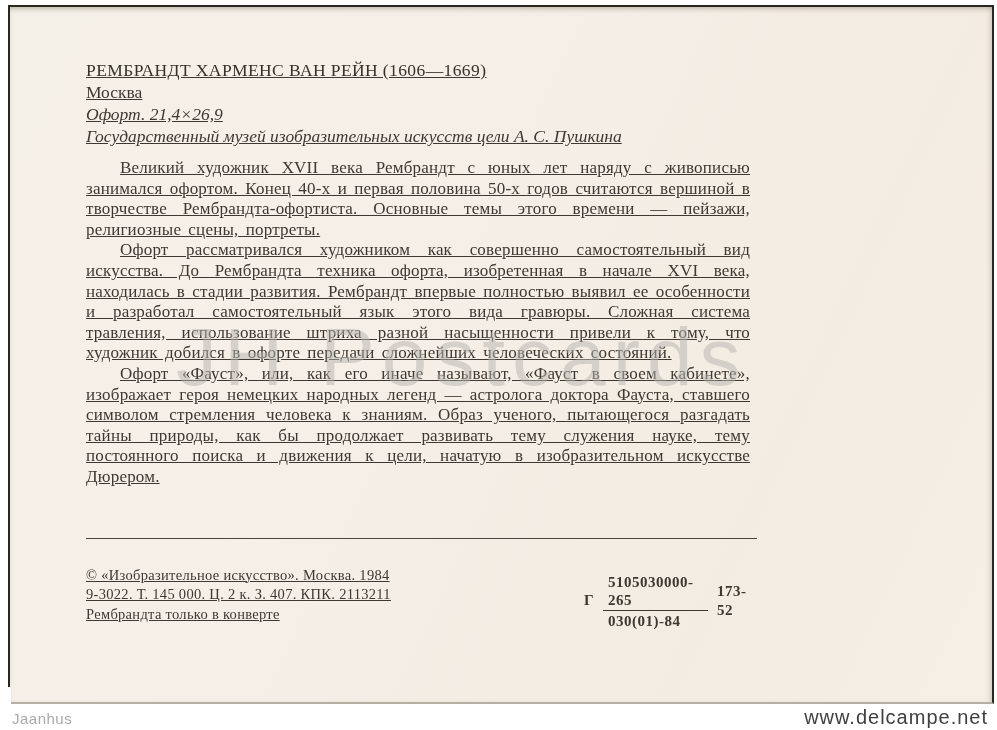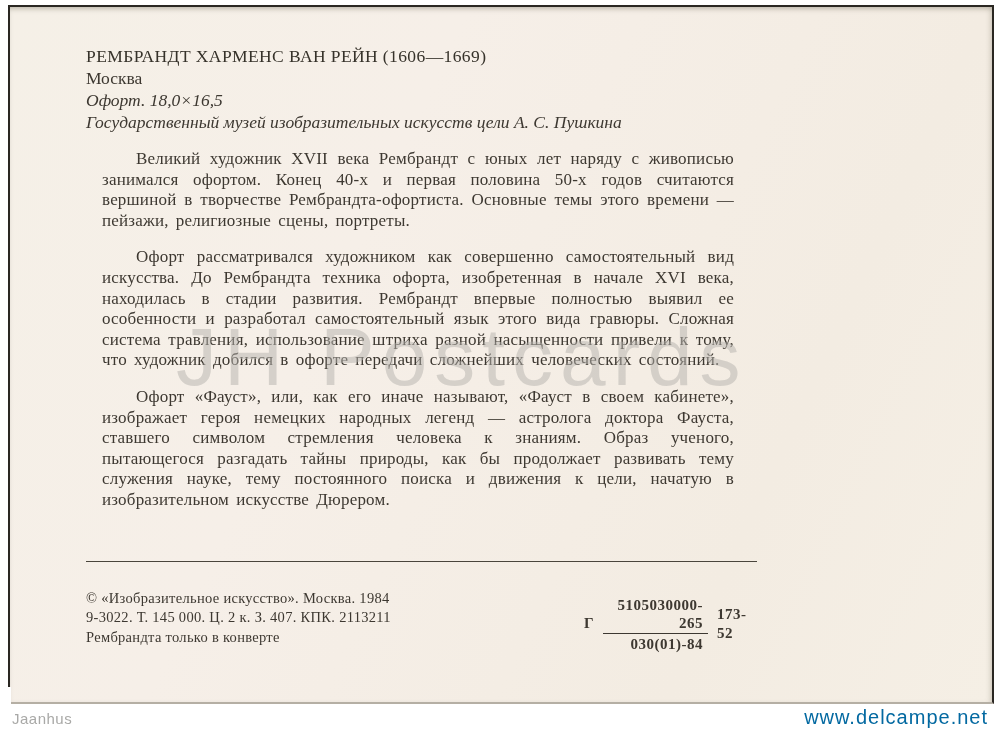--- a/index.html
+++ b/index.html
@@ -14,32 +14,33 @@
     position:absolute; left:8px; top:5px;
     width:986px; height:699px;
     box-sizing:border-box;
     background:linear-gradient(115deg,#f5f0e7 0%,#f6efe8 35%,#f3ece2 75%,#f5efe5 100%);
     border:2px solid #2a2722;
     border-bottom:2px solid #b5afa4;
     box-shadow: inset 0 4px 5px -2px rgba(150,143,130,0.55),
                 inset -4px 0 5px -2px rgba(150,143,130,0.30);
   }
   .content {
-    position:absolute; left:76px; top:38px; width:664px;
+    position:absolute; left:76px; top:52px; width:664px;
     color:#3d3831;
+    text-decoration:underline;
   }
   .h-title {
     font-size:17.5px; line-height:22px; letter-spacing:0.4px;
     color:#36322a; white-space:nowrap;
   }
   .h-line { font-size:17.5px; line-height:22px; }
   .it { font-style:italic; }
   .body-text { margin-top:11px; }
   p.para {
-    margin:16px;
+    margin:0;
     font-size:17px; line-height:20.6px;
     text-align:justify; text-indent:34px;
     letter-spacing:0.2px; word-spacing:0.16em;
     color:#3d3831;
   }
   hr.rule {
     border:none; border-top:1.7px solid #4a453c;
     margin:50px 0 0 0; width:671px;
   }
   .imprint {
@@ -48,21 +49,21 @@
     letter-spacing:0.3px; color:#3d3831;
     width:671px;
   }
   .imprint-line { white-space:nowrap; }
   .code {
     position:absolute; left:498px; top:7px;
     display:flex; align-items:center; gap:9px;
     font-size:15px; font-weight:bold; color:#3d3831;
     letter-spacing:0.5px;
   }
-  .frac { text-align:right; line-height:18px; }
+  .frac { text-align:left; line-height:18px; }
   .frac .num { padding:0 5px 1px; }
   .frac .den { border-top:1.7px solid #3d3831; padding:1px 5px 0; }
   
   .wm-center {
     position:absolute; left:176px; top:310px;
     font-family:"Liberation Sans", sans-serif;
     font-size:82px; letter-spacing:7px;
     color:#b6b3ae; opacity:0.5; white-space:nowrap;
     pointer-events:none;
   }
@@ -75,33 +76,33 @@
     background:#ffffff;
   }
   .wm-seller {
     position:absolute; left:12px; top:6px;
     font-family:"Liberation Sans", sans-serif;
     font-size:15px; color:#a9a9a7; letter-spacing:0.5px;
   }
   .wm-site {
     position:absolute; right:9px; top:2px;
     font-family:"Liberation Sans", sans-serif;
-    font-size:20px; color:#0369a1; letter-spacing:1px;
+    font-size:20px; color:#404040; letter-spacing:1px;
   }
 </style>
 </head>
 <body>
 
 <div class="postcard">
   <div class="content">
 
     <div class="header">
       <div class="h-title">РЕМБРАНДТ ХАРМЕНС ВАН РЕЙН (1606—1669)</div>
       <div class="h-line">Москва</div>
-      <div class="h-line it">Офорт. 18,0×16,5</div>
+      <div class="h-line it">Офорт. 21,4×26,9</div>
       <div class="h-line it">Государственный музей изобразительных искусств цели А. С. Пушкина</div>
     </div>
 
     <div class="body-text">
       <p class="para">Великий художник XVII века Рембрандт с юных лет наряду с живописью занимался офортом. Конец 40-х и первая половина 50-х годов считаются вершиной в творчестве Рембрандта-офортиста. Основные темы этого времени — пейзажи, религиозные сцены, портреты.</p>
       <p class="para">Офорт рассматривался художником как совершенно самостоятельный вид искусства. До Рембрандта техника офорта, изобретенная в начале XVI века, находилась в стадии развития. Рембрандт впервые полностью выявил ее особенности и разработал самостоятельный язык этого вида гравюры. Сложная система травления, использование штриха разной насыщенности привели к тому, что художник добился в офорте передачи сложнейших человеческих состояний.</p>
       <p class="para">Офорт «Фауст», или, как его иначе называют, «Фауст в своем кабинете», изображает героя немецких народных легенд — астролога доктора Фауста, ставшего символом стремления человека к знаниям. Образ ученого, пытающегося разгадать тайны природы, как бы продолжает развивать тему служения науке, тему постоянного поиска и движения к цели, начатую в изобразительном искусстве Дюрером.</p>
     </div>
 
     <hr class="rule">

